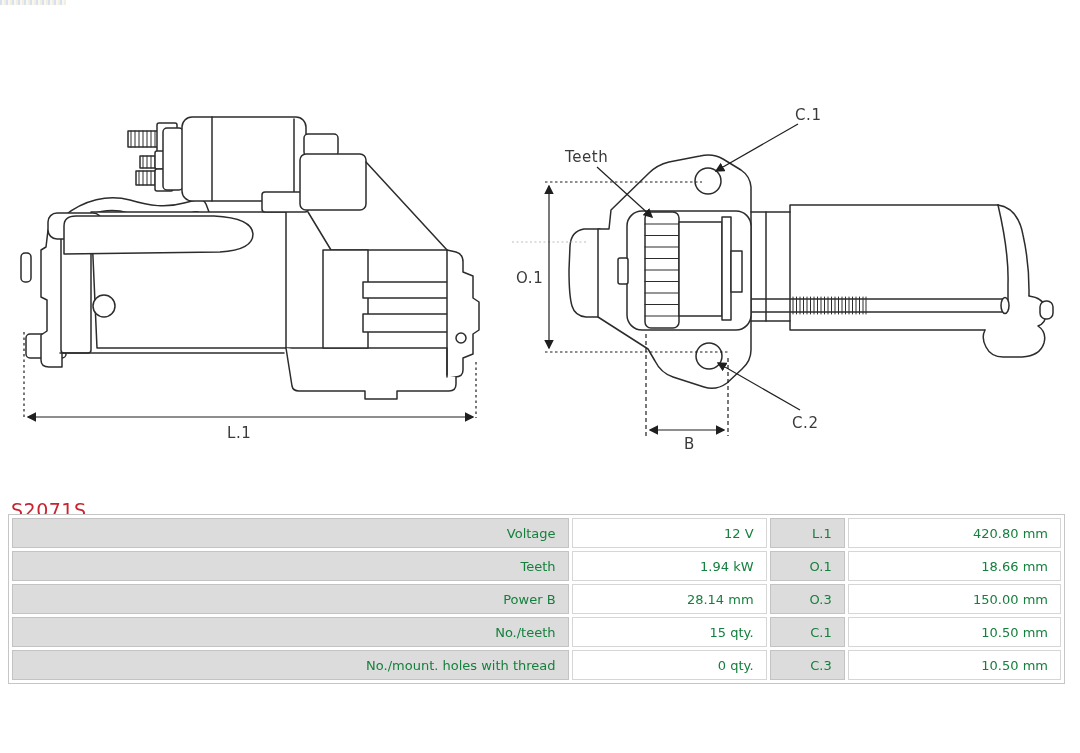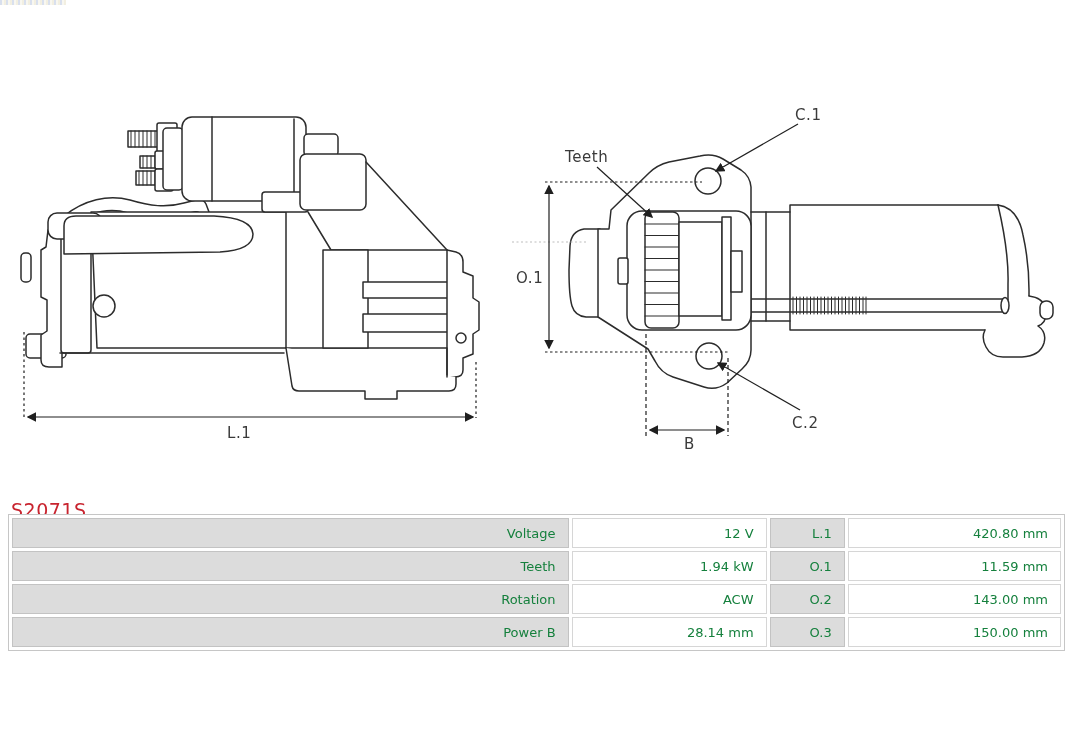--- a/index.html
+++ b/index.html
@@ -177,30 +177,36 @@
       <tr>
         <td class="lbl">Voltage</td>
         <td class="val">12 V</td>
         <td class="lbl">L.1</td>
         <td class="val">420.80 mm</td>
       </tr>
       <tr>
         <td class="lbl">Teeth</td>
         <td class="val">1.94 kW</td>
         <td class="lbl">O.1</td>
-        <td class="val">11.59 mm</td>
-      </tr>
-      <tr>
-        <td class="lbl">Rotation</td>
-        <td class="val">ACW</td>
-        <td class="lbl">O.2</td>
-        <td class="val">143.00 mm</td>
+        <td class="val">18.66 mm</td>
       </tr>
       <tr>
         <td class="lbl">Power B</td>
         <td class="val">28.14 mm</td>
         <td class="lbl">O.3</td>
         <td class="val">150.00 mm</td>
       </tr>
+      <tr>
+        <td class="lbl">No./teeth</td>
+        <td class="val">15 qty.</td>
+        <td class="lbl">C.1</td>
+        <td class="val">10.50 mm</td>
+      </tr>
+      <tr>
+        <td class="lbl">No./mount. holes with thread</td>
+        <td class="val">0 qty.</td>
+        <td class="lbl">C.3</td>
+        <td class="val">10.50 mm</td>
+      </tr>
     </tbody>
   </table>
 
 </div>
 
 </body></html>

